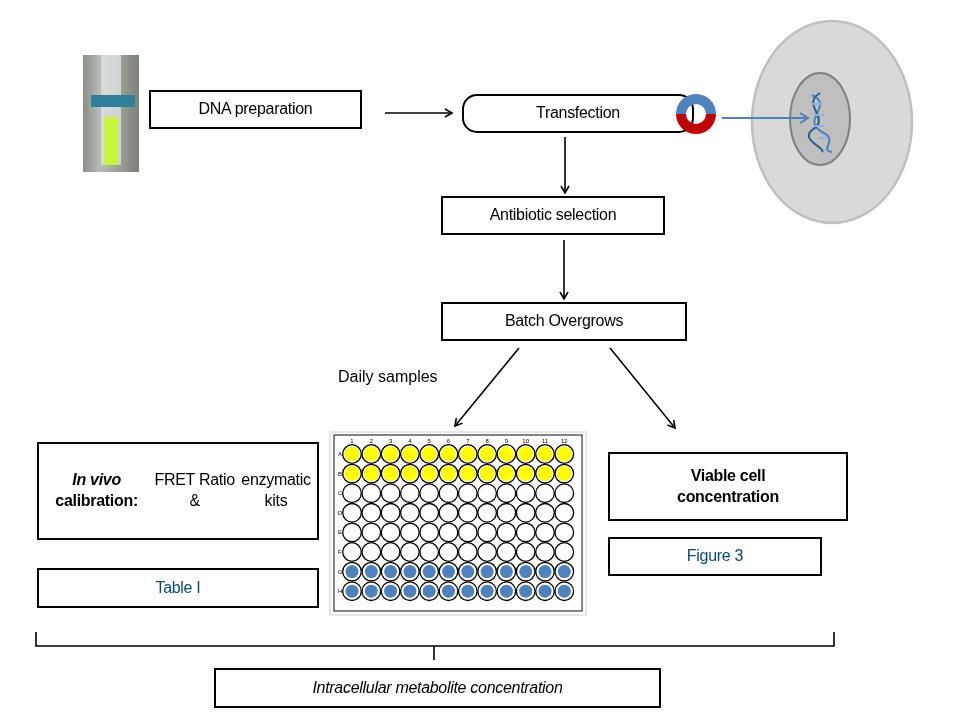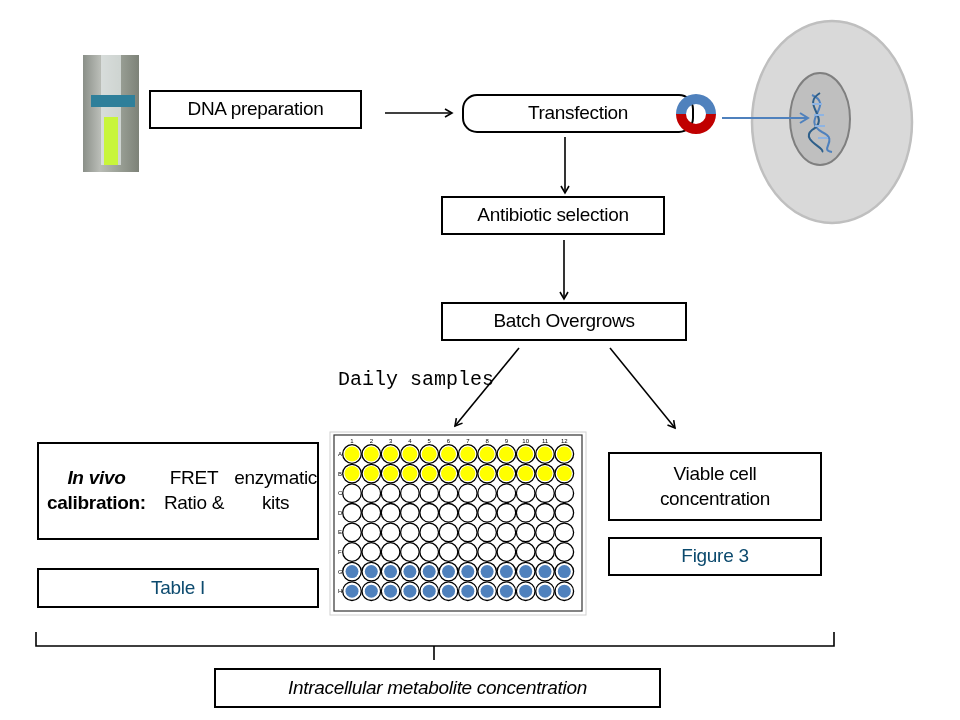--- a/index.html
+++ b/index.html
@@ -1,22 +1,22 @@
 <!DOCTYPE html>
 <html><head>
 <meta charset="utf-8">
 <style>
   html, body { margin:0; padding:0; background:#ffffff; }
   body { width:960px; height:720px; position:relative; overflow:hidden;
          font-family:"Liberation Sans", "DejaVu Sans", sans-serif; color:#000; }
   .box { position:absolute; border:2px solid #000; background:#fff; box-sizing:border-box;
          display:flex; align-items:center; justify-content:center; text-align:center;
-         font-size:19px; line-height:1.3; letter-spacing:-0.3px; }
+         font-size:16px; line-height:1.3; letter-spacing:-0.3px; }
   .red { color:#0c4a6e;text-align:center; }
-  .label { position:absolute; font-size:20px;font-family:Liberation Mono, monospace; }
+  .label { position:absolute; font-size:16px; }
   svg.overlay { position:absolute; left:0; top:0; }
   .tube { position:absolute; left:83px; top:55px; width:56px; height:117px;
           background:linear-gradient(90deg,#8a8f88 0%,#b9bcb6 30%,#9ea49a 60%,#7d8278 100%); }
 </style>
 </head>
 <body>
 
 <div class="tube">
   <div style="position:absolute;left:18px;top:0;width:20px;height:110px;background:rgba(230,235,235,0.7);"></div>
   <div style="position:absolute;left:8px;top:40px;width:44px;height:12px;background:#2f7f9a;"></div>
@@ -46,21 +46,21 @@
     <b><i>In vivo</i><span> calibration:</span></b>
   </div>
   <div>FRET Ratio &amp;</div>
   <div>enzymatic kits</div>
 </div>
 
 <div class="box red" style="left:37px;top:559px;width:282px;height:40px;margin-top:9px;">
   <span>Table I</span>
 </div>
 
-<div class="box" style="left:608px;top:452px;width:214px;height:69px;flex-direction:column;">
+<div class="box" style="left:608px;top:452px;width:240px;height:69px;flex-direction:column;font-weight:bold;">
   <div>Viable cell</div>
   <div>concentration</div>
 </div>
 
 <div class="box red" style="left:608px;top:537px;width:214px;height:39px;">
   <span>Figure 3</span>
 </div>
 
 <div class="box" style="left:214px;top:668px;width:447px;height:40px;font-style:italic;">
   <span>Intracellular metabolite concentration</span>

